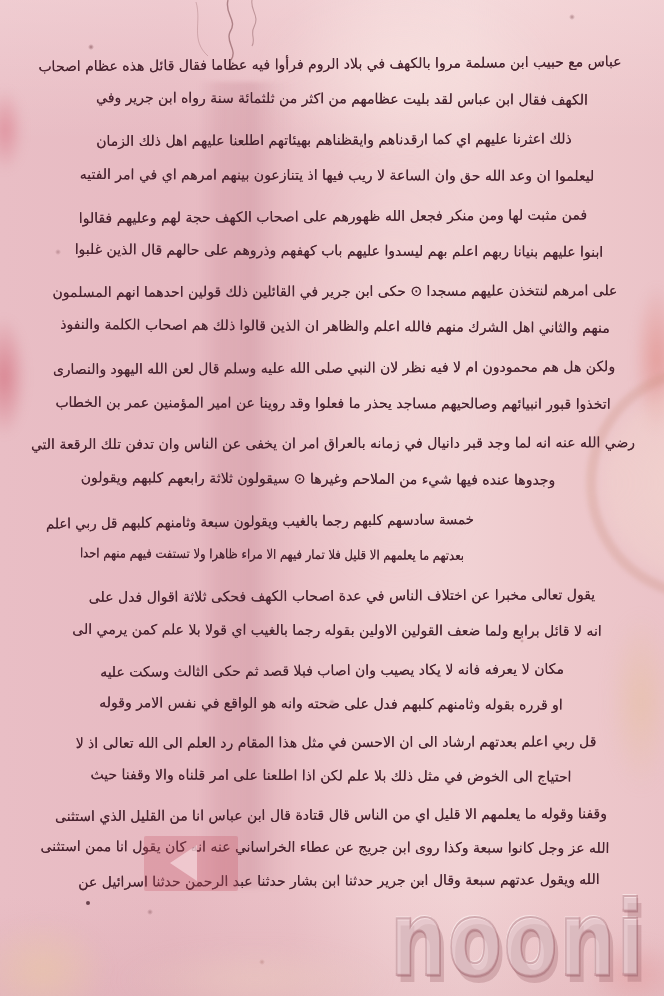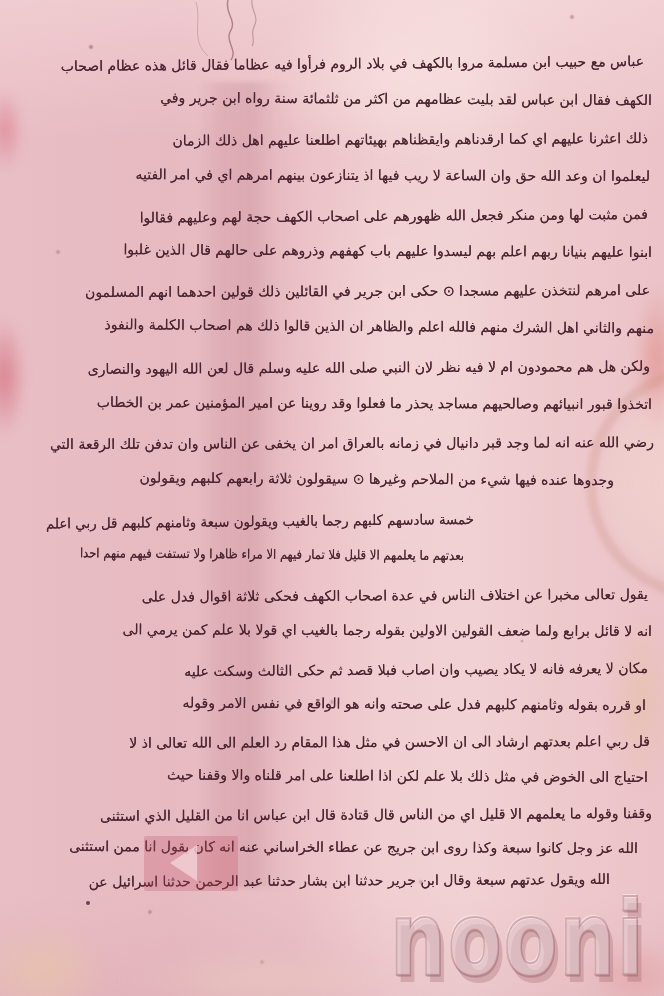--- a/index.html
+++ b/index.html
@@ -3,20 +3,21 @@
 <meta charset="utf-8">
 <style>
   html,body{margin:0;padding:0;background:#d8c0c2;}
   .page{
     position:relative;width:664px;height:996px;overflow:hidden;
     font-family:"DejaVu Sans",sans-serif;
     background:
       linear-gradient(180deg, rgba(255,238,238,.30) 0%, rgba(255,238,238,0) 14%),
       linear-gradient(0deg, rgba(196,134,144,.14) 0%, rgba(196,134,144,0) 10%),
       linear-gradient(90deg,#e9bec5 0%,#e7bac2 26%,#eac0c6 44%,#f0ced1 58%,#f1d2d4 70%,#eec9cc 84%,#ebc3c8 100%);
+    text-align: center;
   }
   .decor{position:absolute;pointer-events:none;}
   .band{
     left:198px;top:82px;width:96px;height:806px;filter:blur(2px);
     background:linear-gradient(90deg, rgba(178,100,116,0) 0%, rgba(178,100,116,.16) 22%, rgba(170,90,110,.20) 55%, rgba(178,100,116,.05) 82%, rgba(178,100,116,0) 100%);
   }
   .light-top{left:255px;top:-15px;width:300px;height:180px;border-radius:50%;
     background:radial-gradient(ellipse at center, rgba(250,231,227,.55), rgba(250,231,227,0) 70%);filter:blur(10px);}
   .light-mid{left:295px;top:140px;width:200px;height:450px;border-radius:50%;
     background:radial-gradient(ellipse at center, rgba(248,227,224,.30), rgba(248,227,224,0) 70%);filter:blur(14px);}

